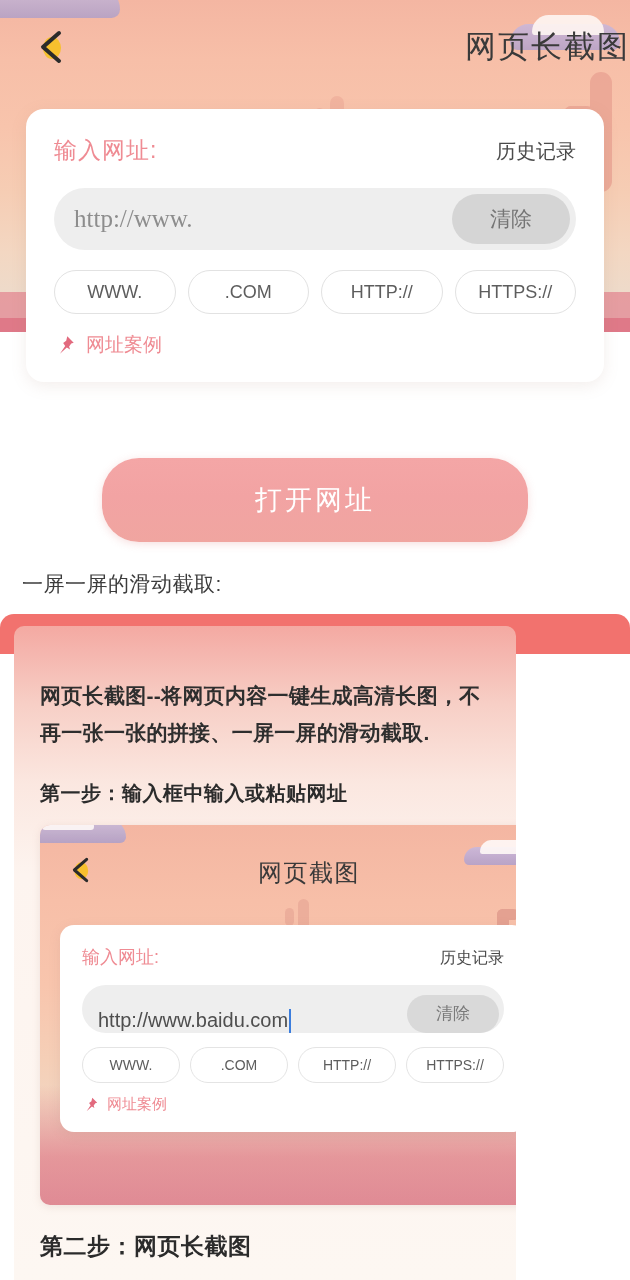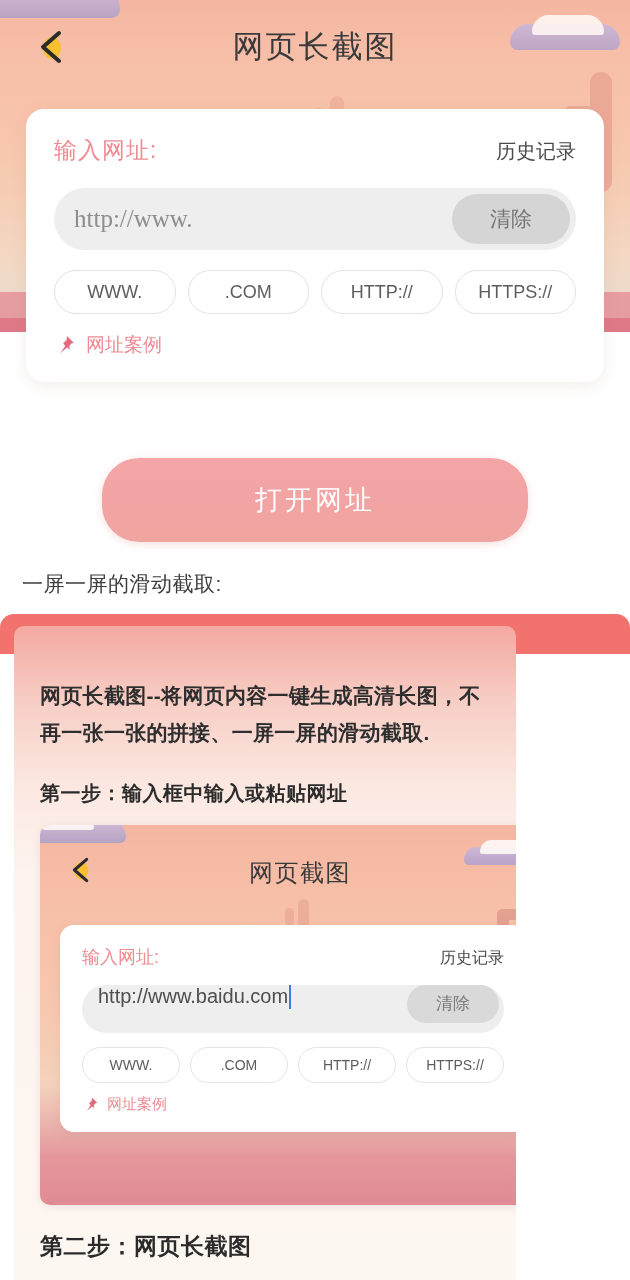--- a/index.html
+++ b/index.html
@@ -136,21 +136,21 @@
     align-items: center;
     justify-content: center;
     cursor: pointer;
   }
   .back-btn svg { display: block; }
 
   .hero-title {
     position: absolute;
     left: 0; top: 26px;
     width: 630px;
-    text-align: center;
+    text-align: right;
     font-size: 31px;
     color: #3a3a3a;
     letter-spacing: 2px;
   }
 
   
   .input-card {
     position: absolute;
     left: 26px; top: 109px;
     width: 578px;
@@ -406,21 +406,21 @@
     border-radius: 6px;
   }
   .embed-back {
     position: absolute;
     left: 22px; top: 28px;
     width: 34px; height: 34px;
     display: flex; align-items: center; justify-content: center;
   }
   .embed-title {
     position: absolute;
-    left: 7px; top: 32px;
+    left: 16px; top: 32px;
     width: 506px;
     text-align: center;
     font-size: 24px;
     color: #3a3a3a;
     letter-spacing: 1.5px;
   }
   .embed-card {
     position: absolute;
     left: 20px; top: 100px;
     width: 466px;
@@ -433,21 +433,21 @@
     display: flex; align-items: baseline; justify-content: space-between;
   }
   .embed-label { font-size: 18px; color: #ef8b93; }
   .embed-history { font-size: 16px; color: #4a4a4a; }
   .embed-url-row {
     margin-top: 16px;
     height: 48px;
     background: #eeeeee;
     border-radius: 24px;
     display: flex;
-    align-items: flex-start;
+    align-items: flex-end;
     padding: 0 5px 0 16px;
   }
   .embed-url-text {
     flex: 1;
     font-size: 20px;
     color: #4e4e4e;
     white-space: nowrap;
     display: flex;
     align-items: center;
   }

